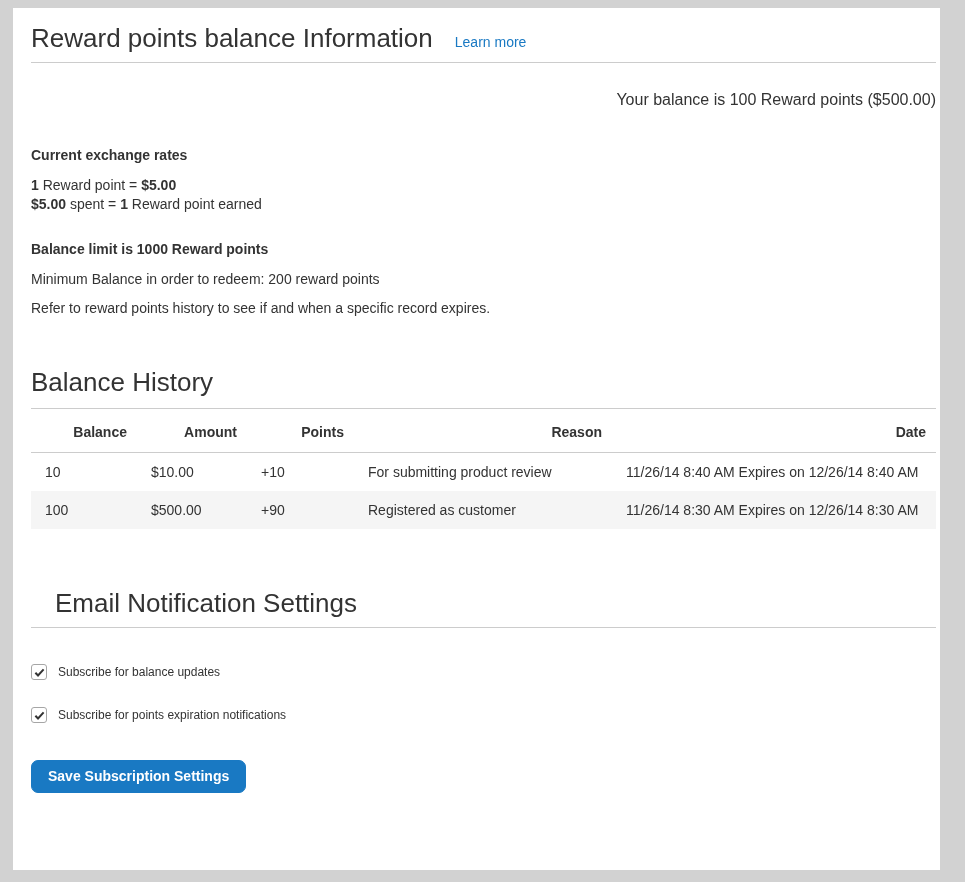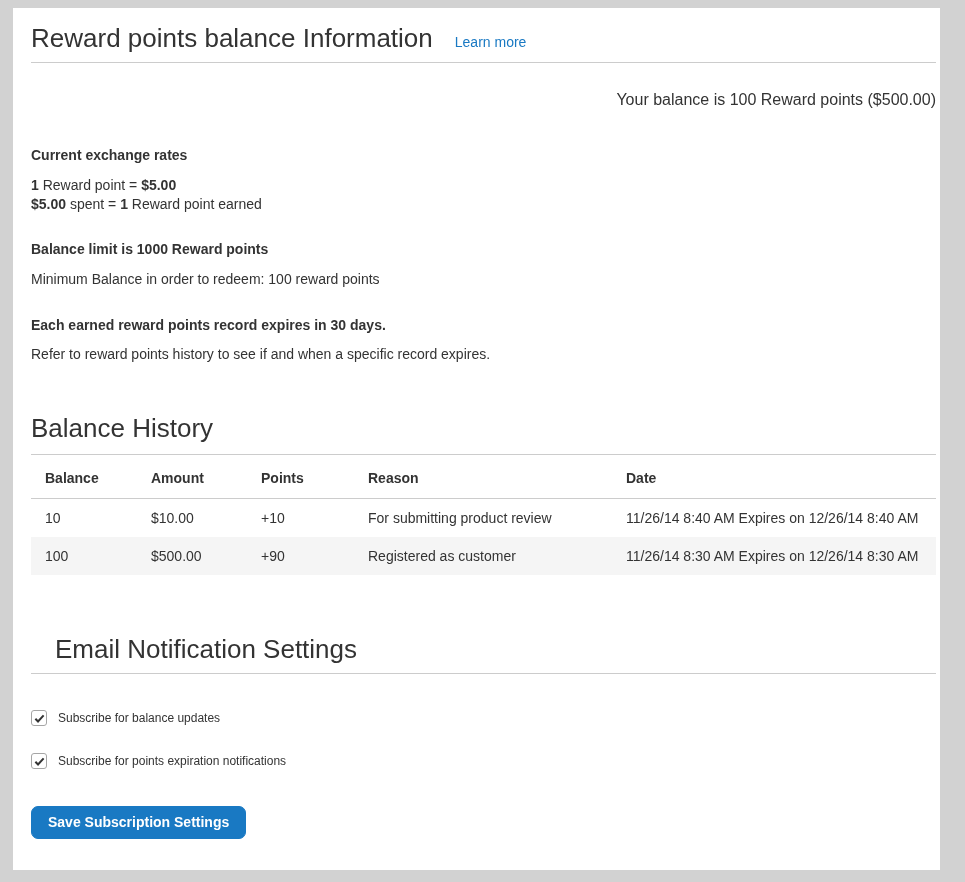--- a/index.html
+++ b/index.html
@@ -60,21 +60,21 @@
   .expiry-text     { margin-top: 11px; }
   .history-heading { margin-top: 49px; }
   hr.rule-history  { margin-top: 10px; }
   table.history {
     width: 100%;
     border-collapse: collapse;
     font-size: 14px;
     margin: 0;
   }
   table.history th {
-    text-align: left;
+    text-align: right;
     font-weight: bold;
     padding: 15px 10px 12px 14px;
     border-bottom: 1px solid #ccc;
   }
   table.history td {
     padding: 11px 10px 11px 14px;
   }
   table.history tr.stripe { background: #f5f5f5; }
   .email-heading { margin-top: 58px; margin-left: 24px; }
   hr.rule-email { margin-top: 8px; }
@@ -127,23 +127,22 @@
 
   <p class="balance-summary">Your balance is 100 Reward points ($500.00)</p>
 
   <p class="bold rates-heading">Current exchange rates</p>
   <p class="rate-lines">
     <span><span class="bold">1</span><span> Reward point = </span><span class="bold">$5.00</span></span><br>
     <span><span class="bold">$5.00</span><span> spent = </span><span class="bold">1</span><span> Reward point earned</span></span>
   </p>
 
   <p class="bold limit-heading">Balance limit is 1000 Reward points</p>
-  <p class="limit-text">Minimum Balance in order to redeem: 100 reward points</p>
-
-  <p class="bold expiry-heading">Each earned reward points record expires in 30 days.</p>
+  <p class="limit-text">Minimum Balance in order to redeem: 200 reward points</p>
+
   <p class="expiry-text">Refer to reward points history to see if and when a specific record expires.</p>
 
   <h2 class="history-heading">Balance History</h2>
   <hr class="divider rule-history">
 
   <table class="history">
     <colgroup>
       <col style="width:106px">
         <col style="width:110px">
         <col style="width:107px">

